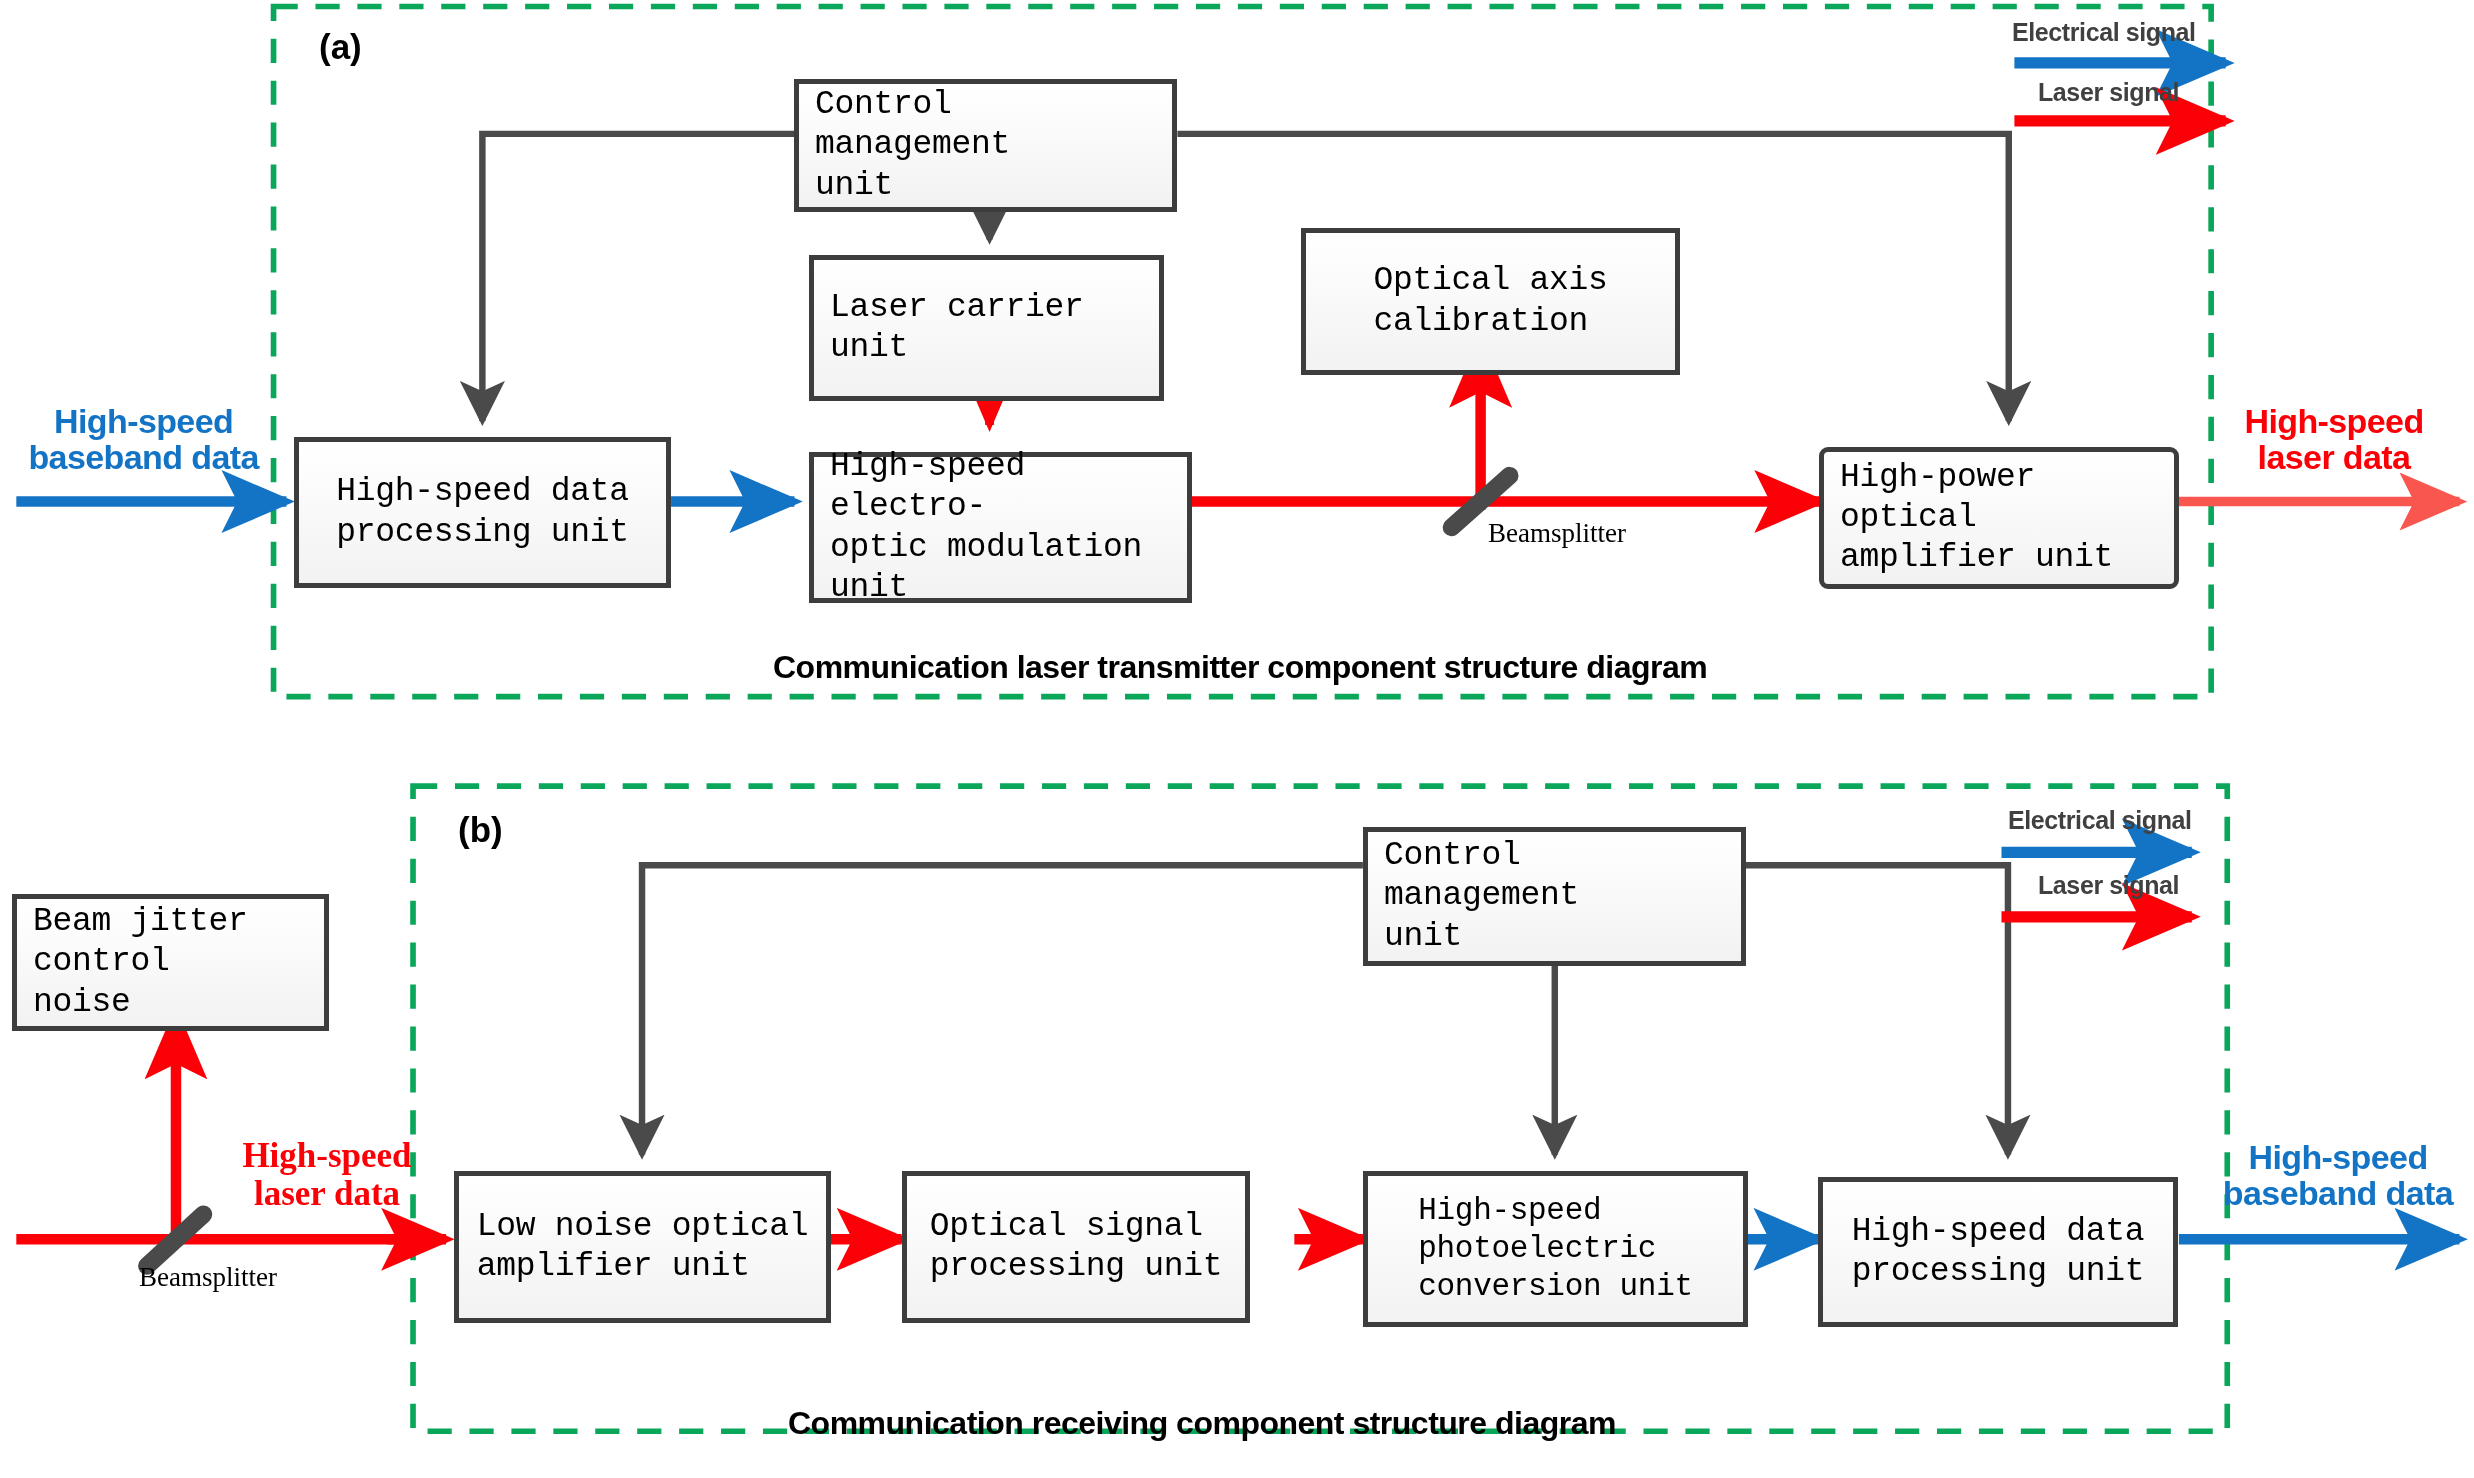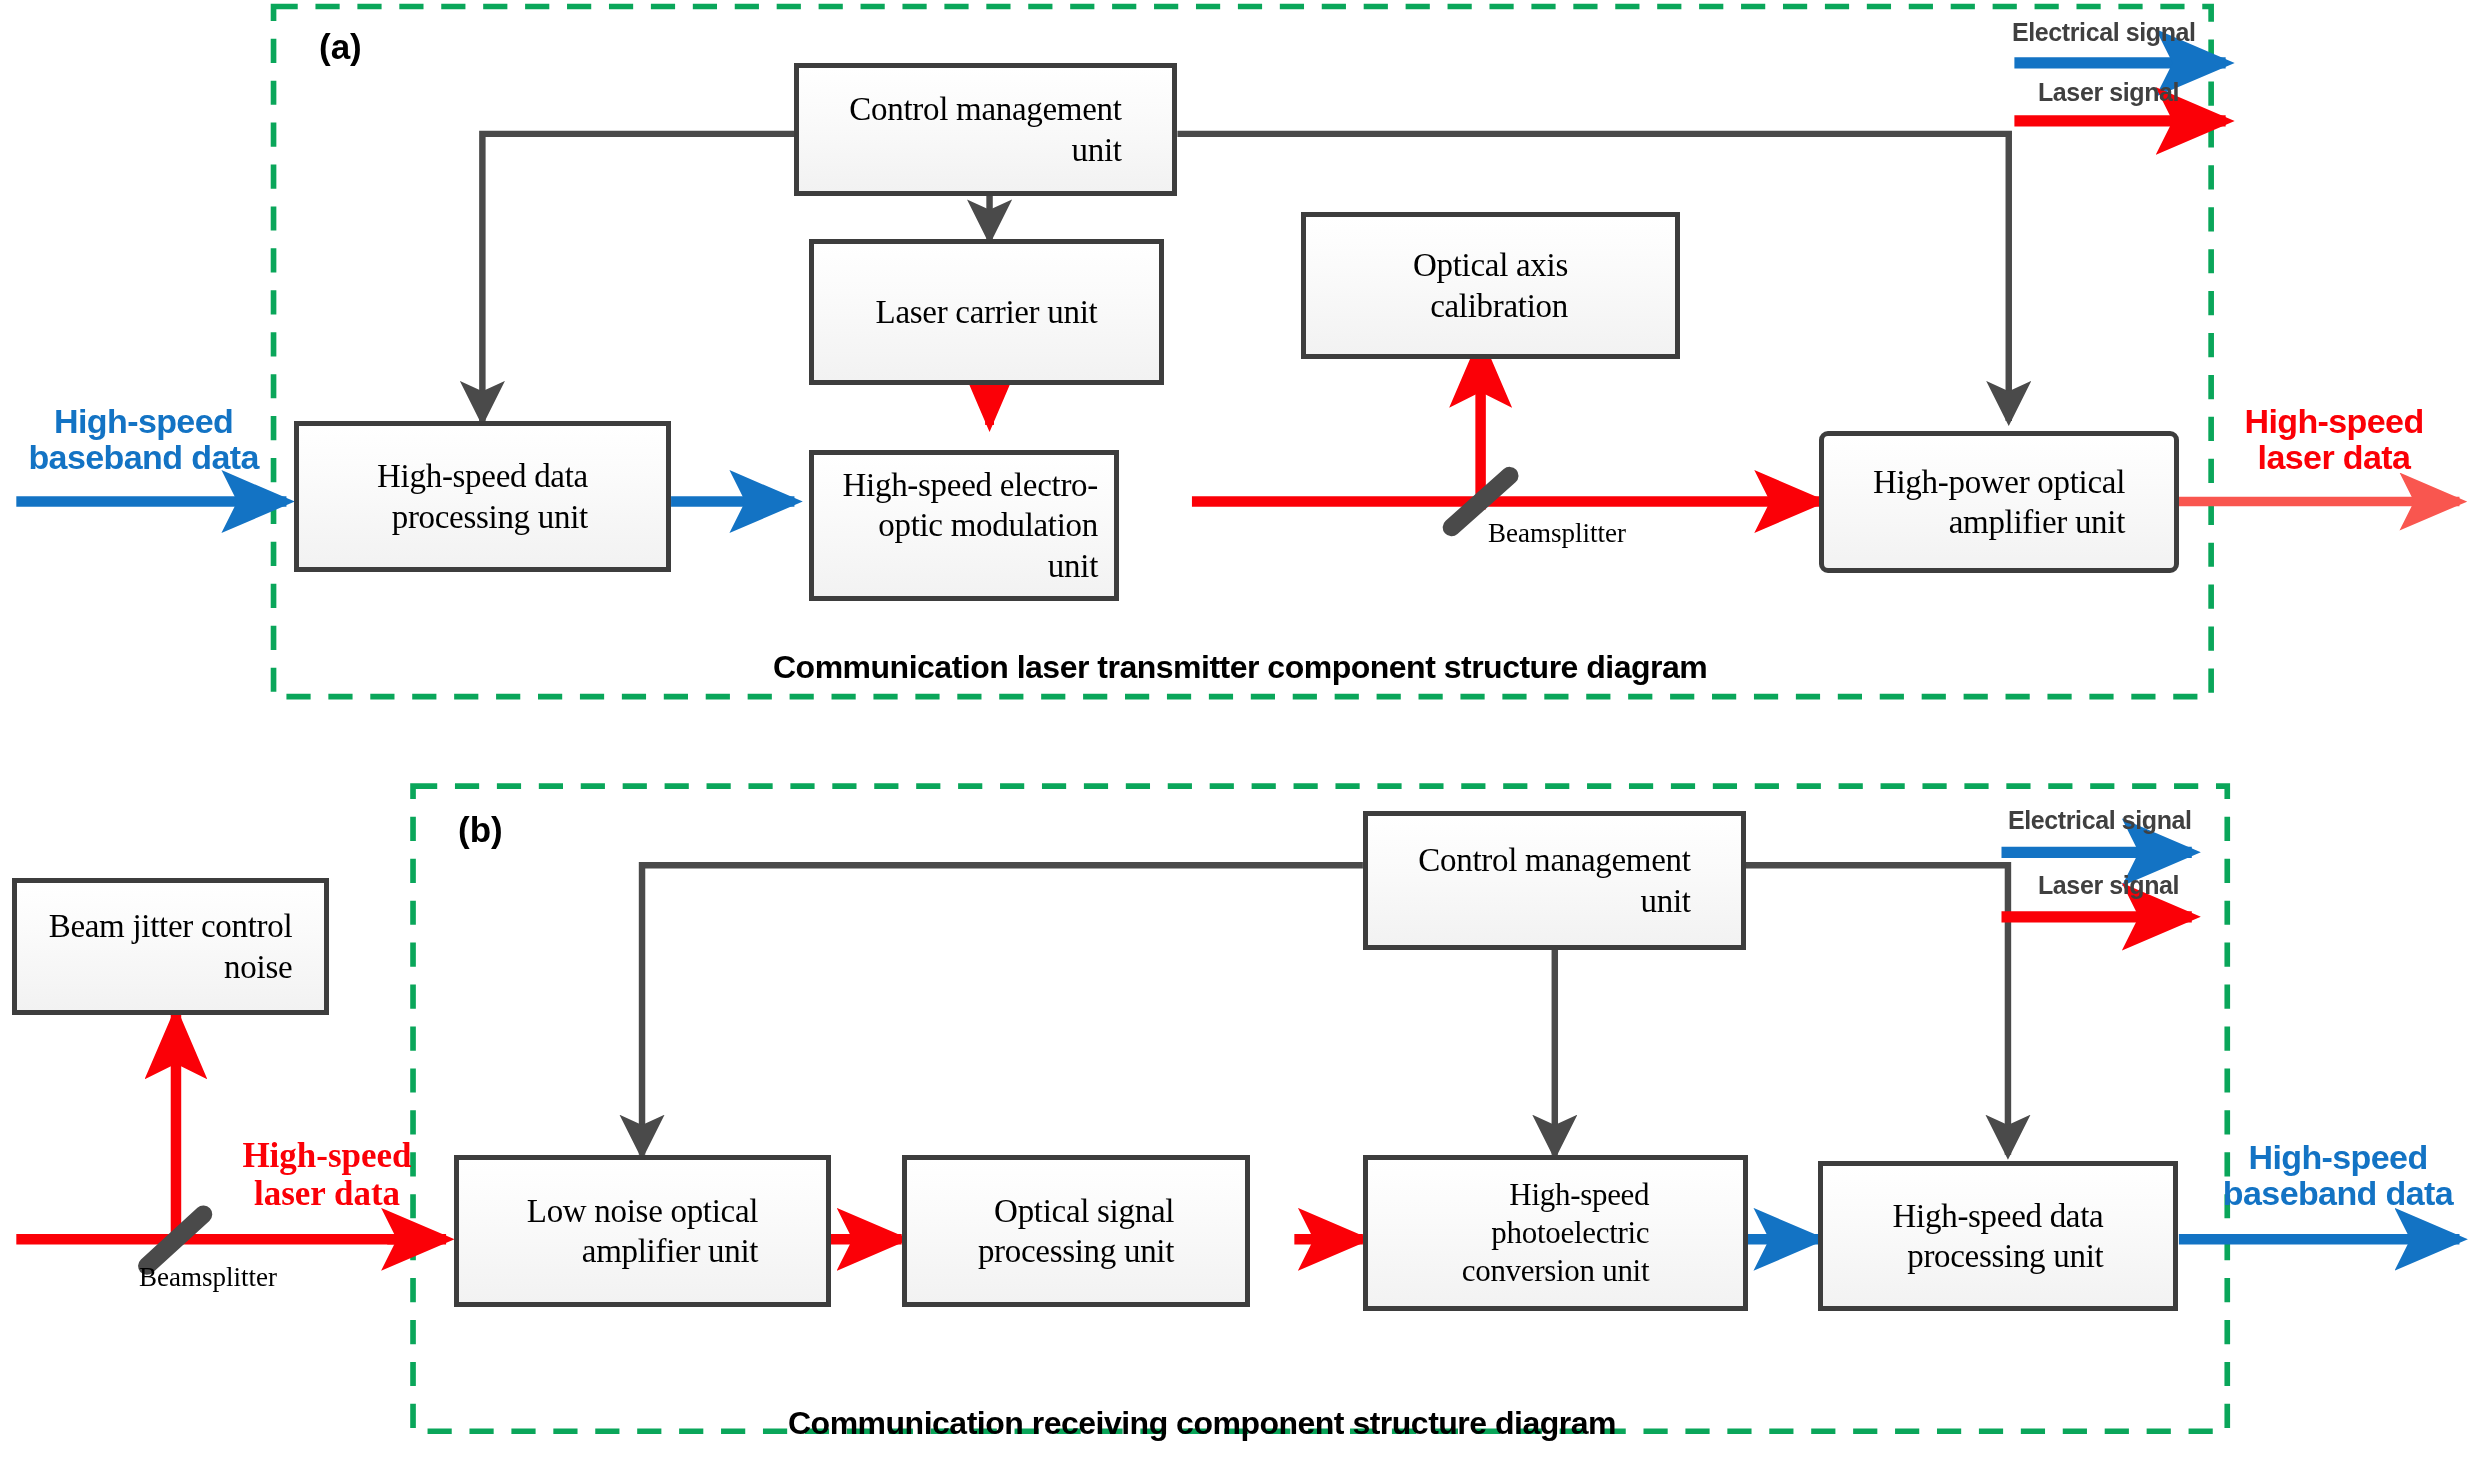--- a/index.html
+++ b/index.html
@@ -5,23 +5,23 @@
   html,body{margin:0;padding:0;background:#ffffff;}
   body{width:2475px;height:1478px;overflow:hidden;
        font-family:"Liberation Serif",serif;}
   #stage{position:relative;width:2475px;height:1478px;background:#fff;}
   svg.layer{position:absolute;left:0;top:0;width:2475px;height:1478px;}
 
   
   .node{position:absolute;box-sizing:border-box;
         border:5.6px solid #3d3d3d;
         background:linear-gradient(to bottom,#ffffff 0%,#fbfbfb 35%,#f2f2f2 100%);
-        display:flex;align-items:center;justify-content:center;text-align:right;
-        font-family:Liberation Serif, serif;color:#000;
-        font-size:33px;line-height:1.22;letter-spacing:-0.3px;}
+        display:flex;align-items:center;justify-content:center;text-align:left;
+        font-family:Liberation Mono, monospace;color:#000;
+        font-size:33px;line-height:1.22;letter-spacing:-0.3px;margin-top:16px;}
   .node span{display:block;padding:0 8px;}
 
   
   .lbl{position:absolute;white-space:nowrap;}
   .panel-tag{font-family:"Liberation Sans",sans-serif;font-weight:bold;
              font-size:35px;color:#000;}
   .caption{font-family:"Liberation Sans",sans-serif;font-weight:bold;
            font-size:32px;color:#000;letter-spacing:-0.5px;}
   .legend-txt{font-family:"Liberation Sans",sans-serif;font-weight:bold;
               font-size:25px;color:#404040;letter-spacing:-0.4px;}
@@ -130,21 +130,21 @@
     </span>
   </div>
 
   <div class="node" style="left:294px;top:421px;width:377px;height:151px;">
     <span>
       <span>High-speed data</span>
       <span>processing unit</span>
     </span>
   </div>
 
-  <div class="node" style="left:809px;top:450px;width:310px;height:151px;">
+  <div class="node" style="left:809px;top:436px;width:383px;height:151px;">
     <span>
       <span>High-speed electro-</span>
       <span>optic modulation unit</span>
     </span>
   </div>
 
   <div class="node" style="left:1819px;top:431px;width:360px;height:142px;border-radius:9px;">
     <span>
       <span>High-power optical</span>
       <span>amplifier unit</span>

